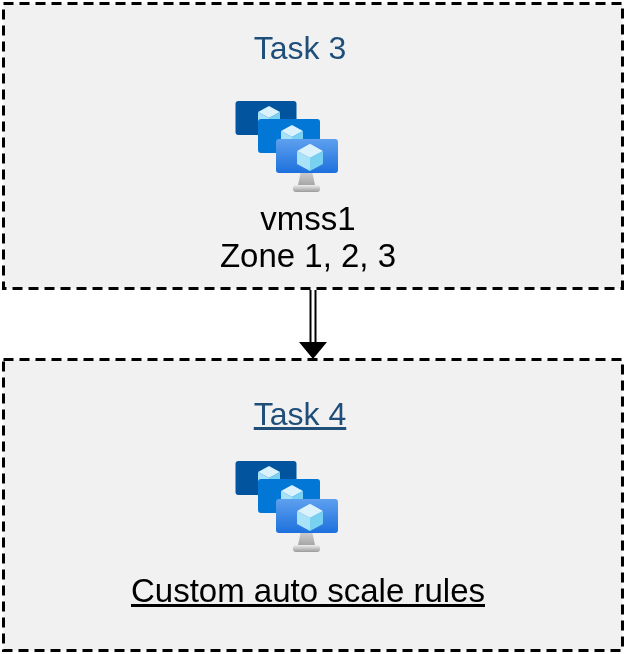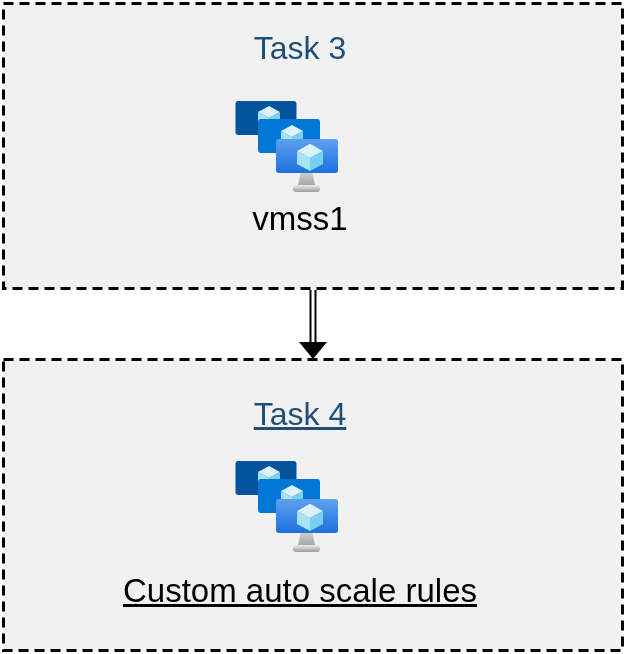--- a/index.html
+++ b/index.html
@@ -31,20 +31,21 @@
   }
   .task-title {
     font-size: 32px;
     line-height: 40px;
     color: #1f4e79;
   }
   .caption {
     font-size: 33px;
     line-height: 37px;
     color: #000000;
+    margin-left: 8px;
   }
   #title-task3 { top: 28px; }
   #caption-task3 { top: 200px; }
   #title-task4 { top: 394px; text-decoration: underline; }
   #caption-task4 { top: 572px; text-decoration: underline; }
 </style>
 </head>
 <body>
 
 <div class="canvas">
@@ -103,20 +104,21 @@
     </g>
 
     <use href="#vmss-symbol" x="235" y="100" width="104" height="92"></use>
     <use href="#vmss-symbol" x="235" y="460" width="104" height="92"></use>
   </svg>
 
   <div class="txt task-title" id="title-task3">Task 3</div>
 
   <div class="txt caption" id="caption-task3">
     <div>vmss1</div>
+    <div>Zone 1, 2, 3</div>
   </div>
 
   <div class="txt task-title" id="title-task4">Task 4</div>
 
   <div class="txt caption" id="caption-task4">
     <div>Custom auto scale rules</div>
   </div>
 
 </div>
 

